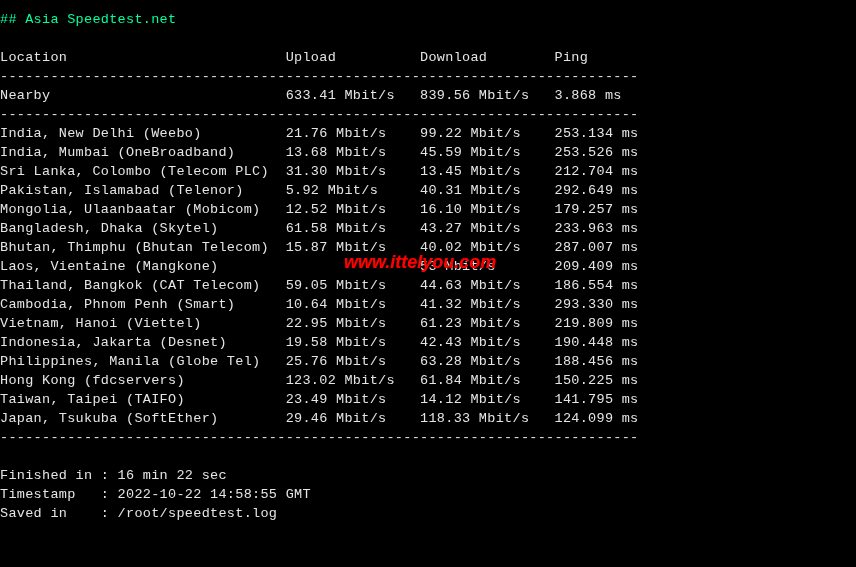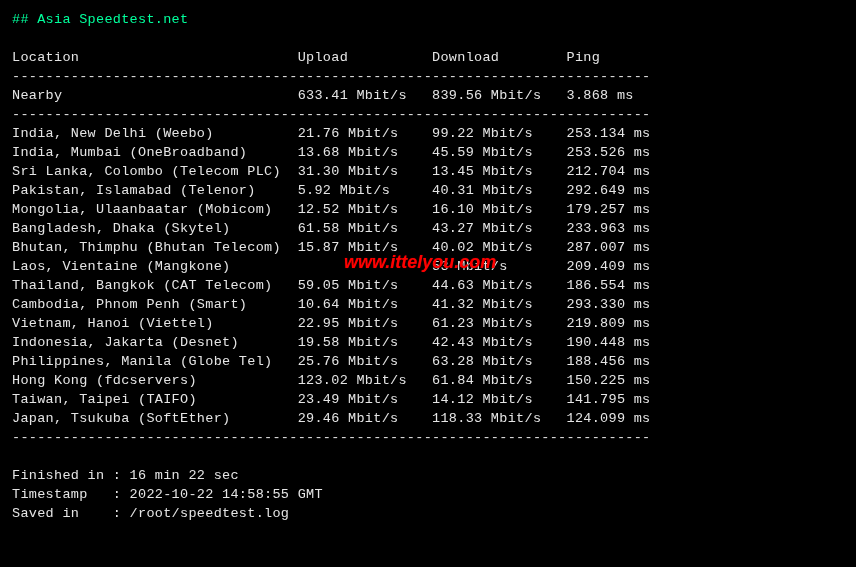--- a/index.html
+++ b/index.html
@@ -9,21 +9,21 @@
     width: 856px;
     height: 567px;
     overflow: hidden;
   }
   .terminal {
     font-family: "Courier New", Courier, monospace;
     font-size: 13.5px;
     line-height: 19px;
     color: #e5e5e5;
     white-space: pre;
-    padding: 10px 12px;
+    padding: 10px 0;
     letter-spacing: 0.3px;
   }
   .title {
     color: #00ff9c;
   }
   .watermark {
     position: absolute;
     color: #ff0000;
     font-family: Arial, sans-serif;
     font-weight: bold;

